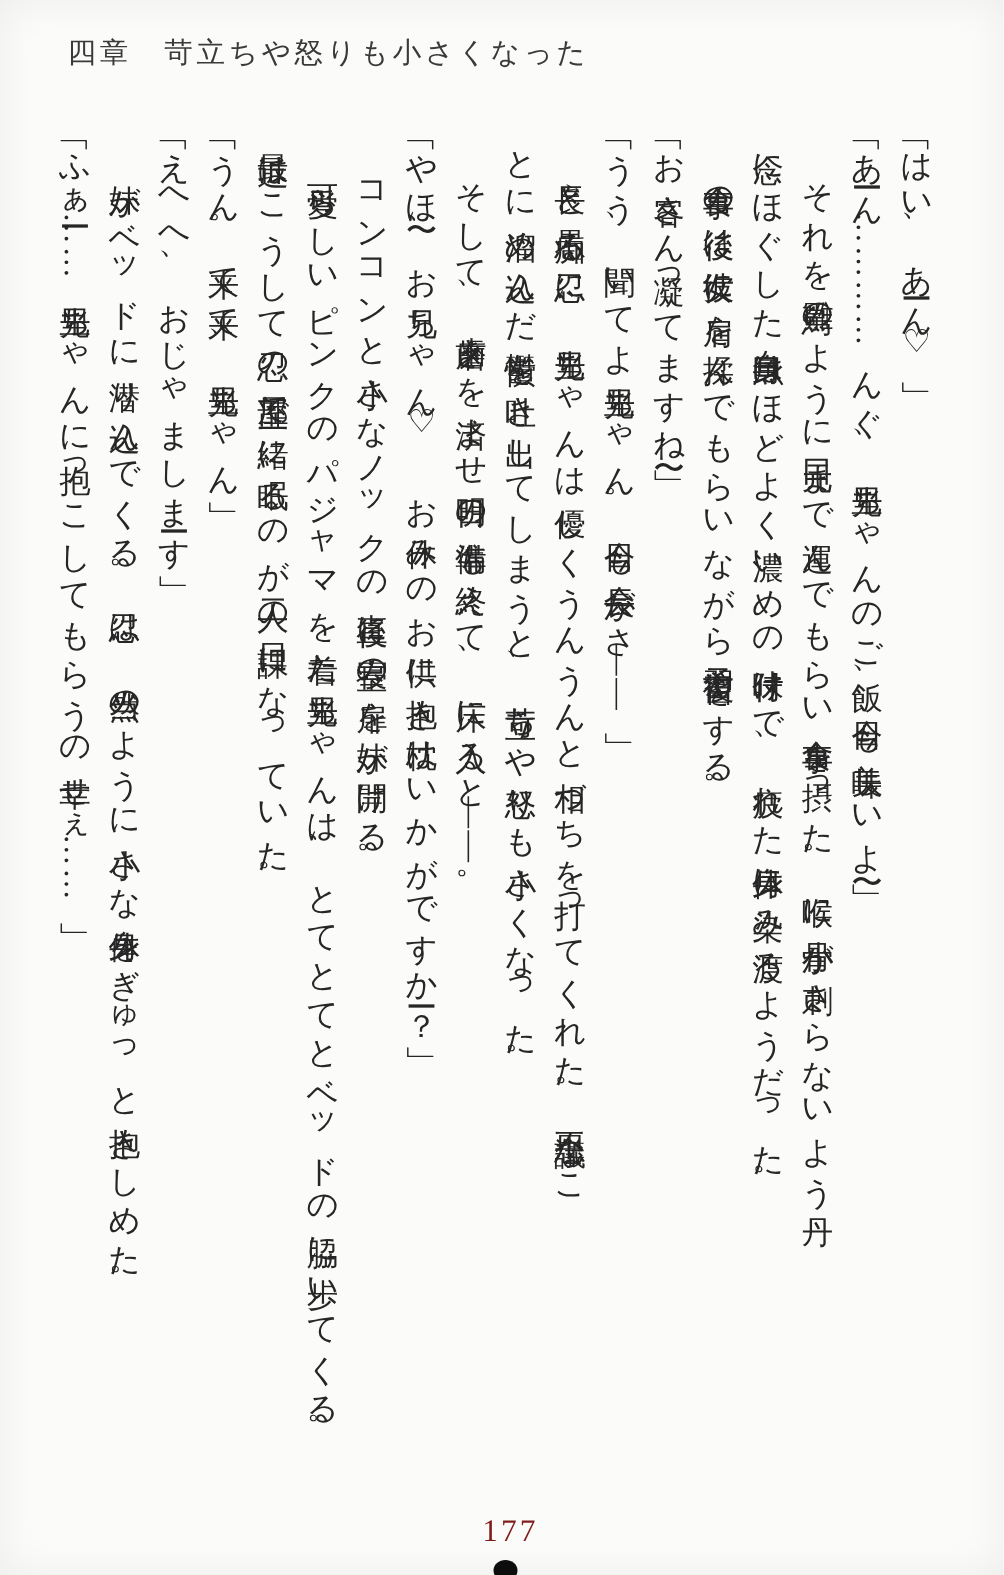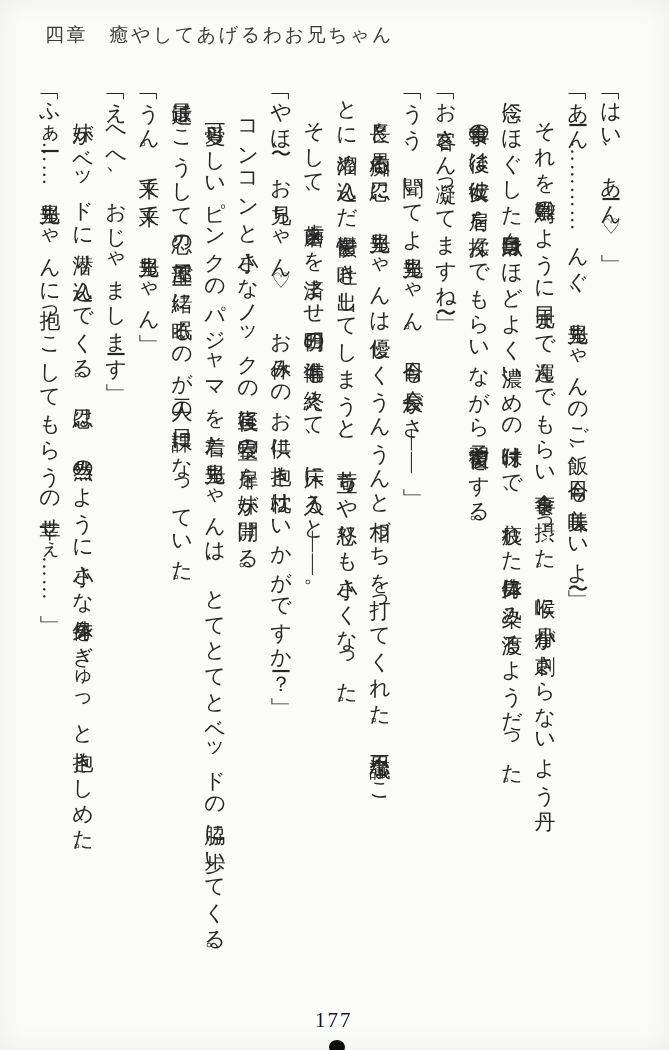--- a/index.html
+++ b/index.html
@@ -42,41 +42,41 @@
     padding: 0;
   }
   .text-body p.indent {
     text-indent: 1em;
   }
   .page-number {
     position: absolute;
     top: 1008px;
     left: 315px;
     width: 44px;
-    text-align: left;
+    text-align: right;
     font-size: 21px;
     letter-spacing: 2px;
-    color: #0f172a;
+    color: #7f1d1d;
   }
   .ink-dot {
     position: absolute;
     top: 1040px;
     left: 329px;
     width: 16px;
     height: 14px;
     border-radius: 50%;
     background: #0d0d0d;
   }
 </style>
 </head>
 <body>
 
 <div class="page">
 
-  <div class="running-header">四章　癒やしてあげるわお兄ちゃん</div>
+  <div class="running-header">四章　苛立ちや怒りも小さくなった</div>
 
   <div class="text-body">
     <p class="line">「はい、あーん♡」</p>
     <p class="line">「あーん…………んぐ、光里ちゃんのご飯、今日も美味しいよ〜」</p>
     <p class="line indent">それを雛鳥のように口元まで運んでもらい食事を摂った。喉に小骨が刺さらないよう丹</p>
     <p class="line">念にほぐした白身魚はほどよく濃いめの味付けで、疲れた身体に染み渡るようだった。</p>
     <p class="line indent">食事の後は彼女に肩を揉んでもらいながら予習復習をする。</p>
     <p class="line">「お客さん凝ってますね〜」</p>
     <p class="line">「うう、聞いてよ光里ちゃん。今日も会長がさ――」</p>
     <p class="line indent">長々と愚痴る忍に、光里ちゃんは優しくうんうんと相づちを打ってくれた。不思議なこ</p>

